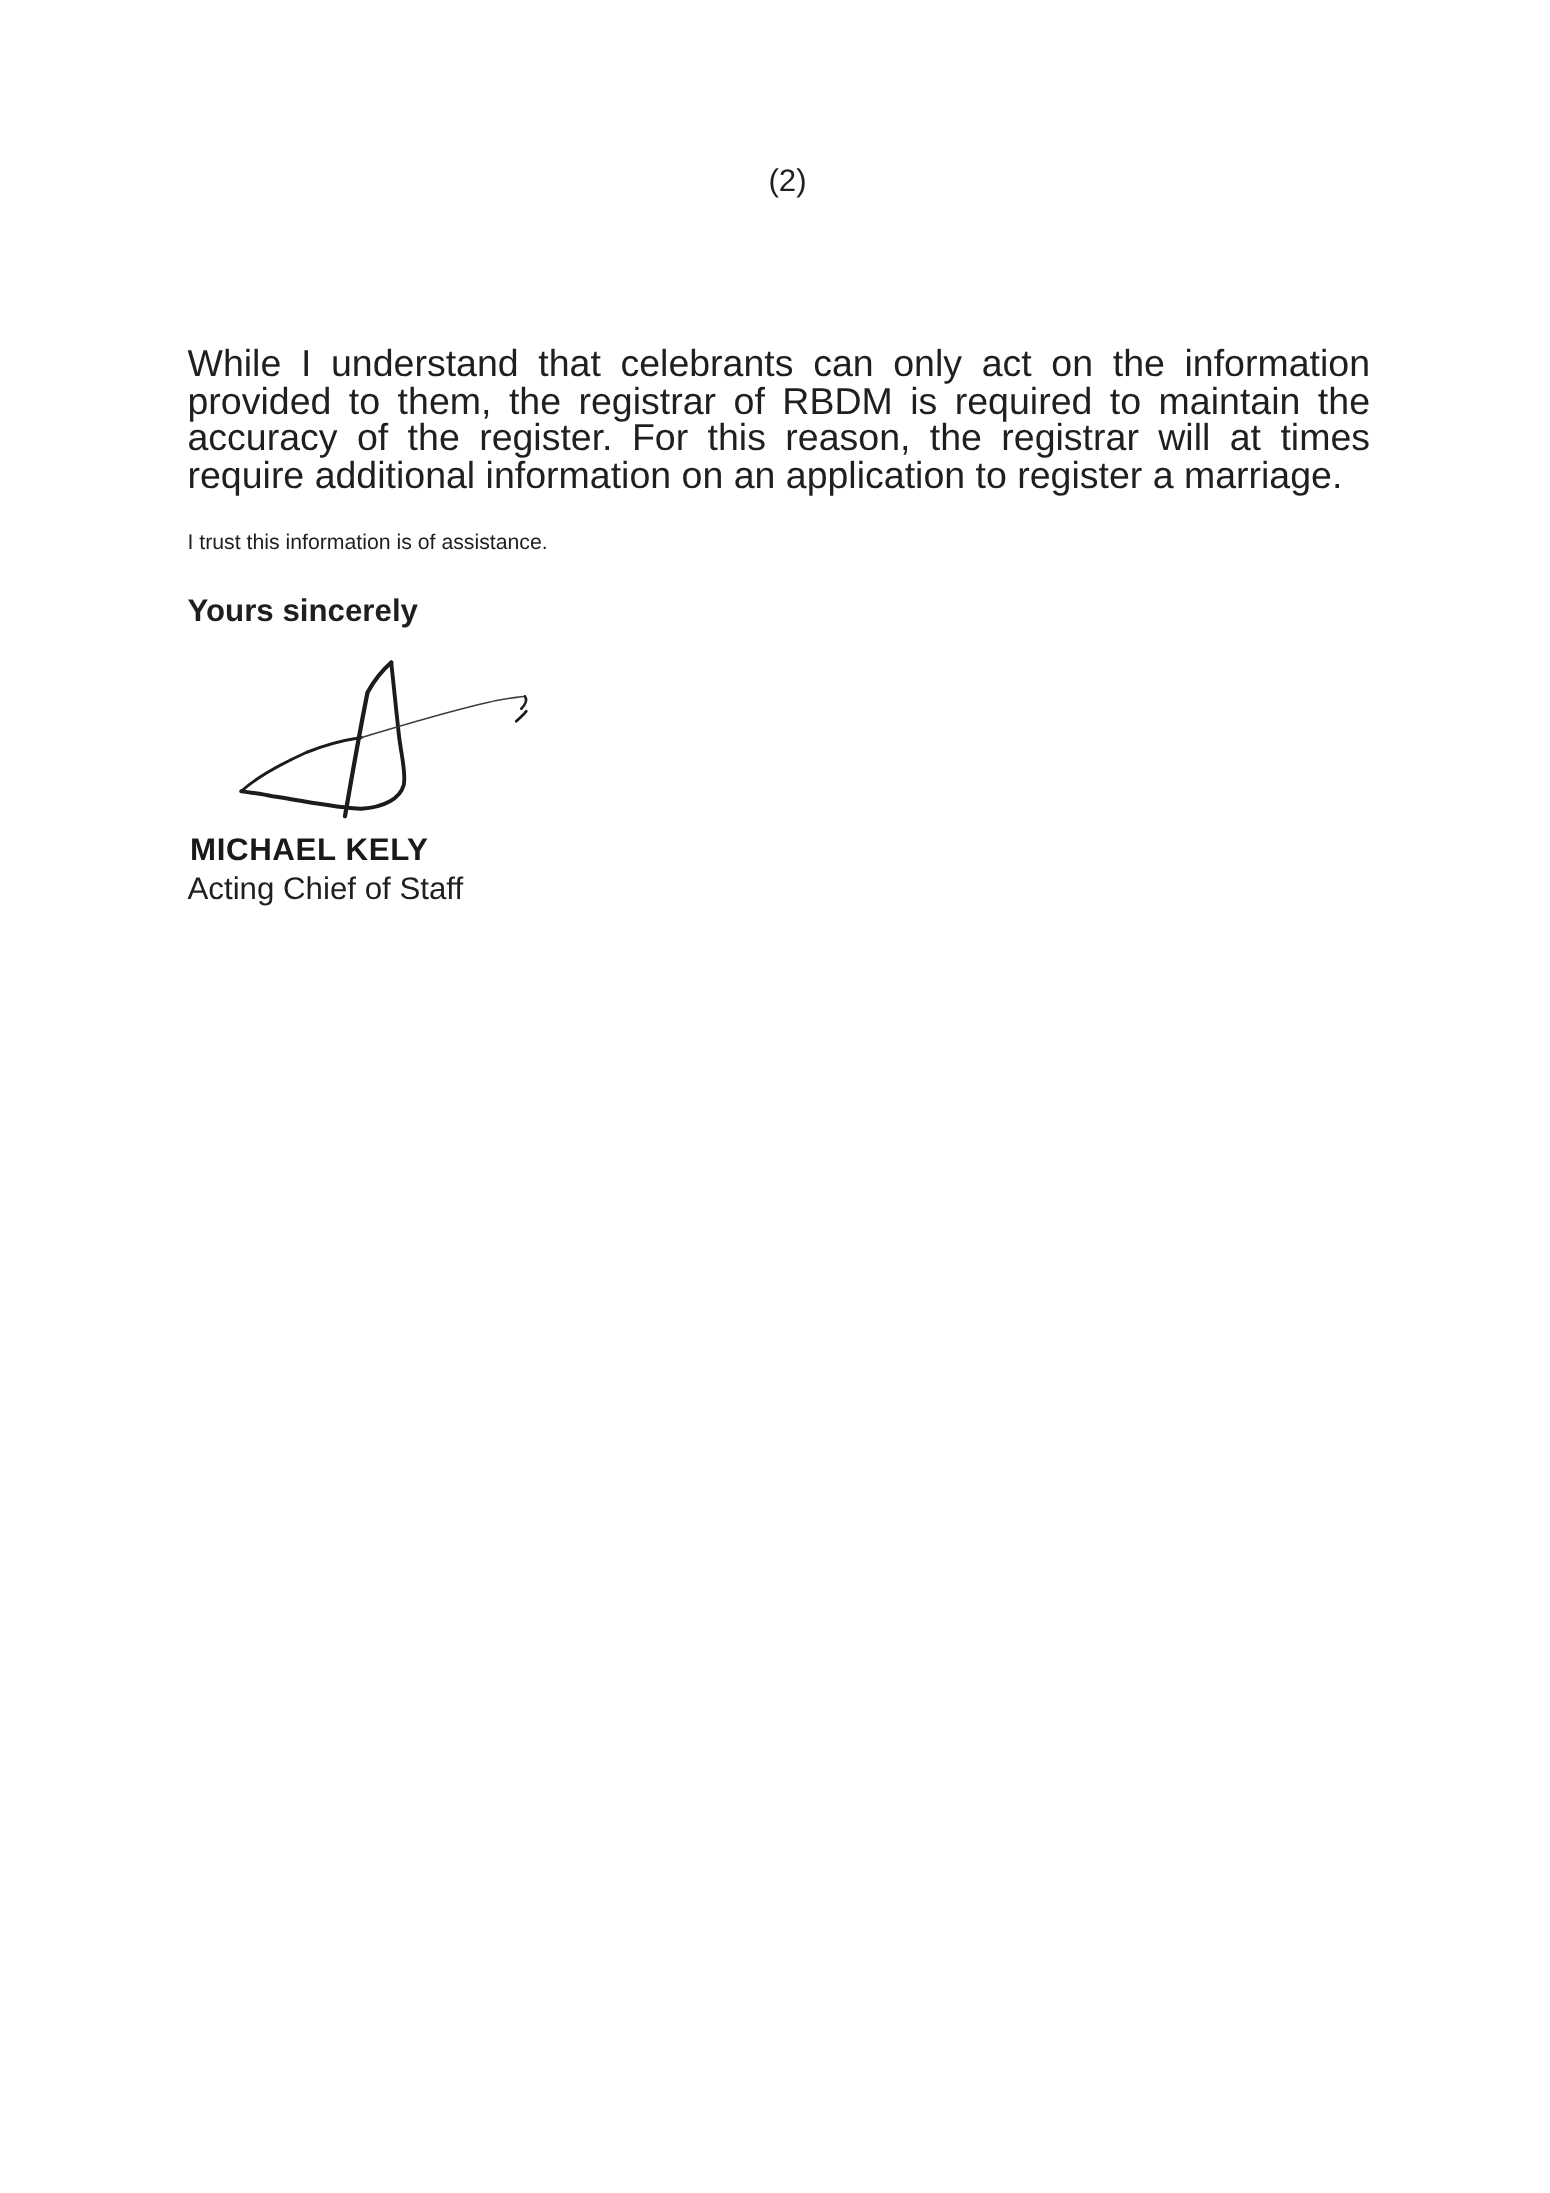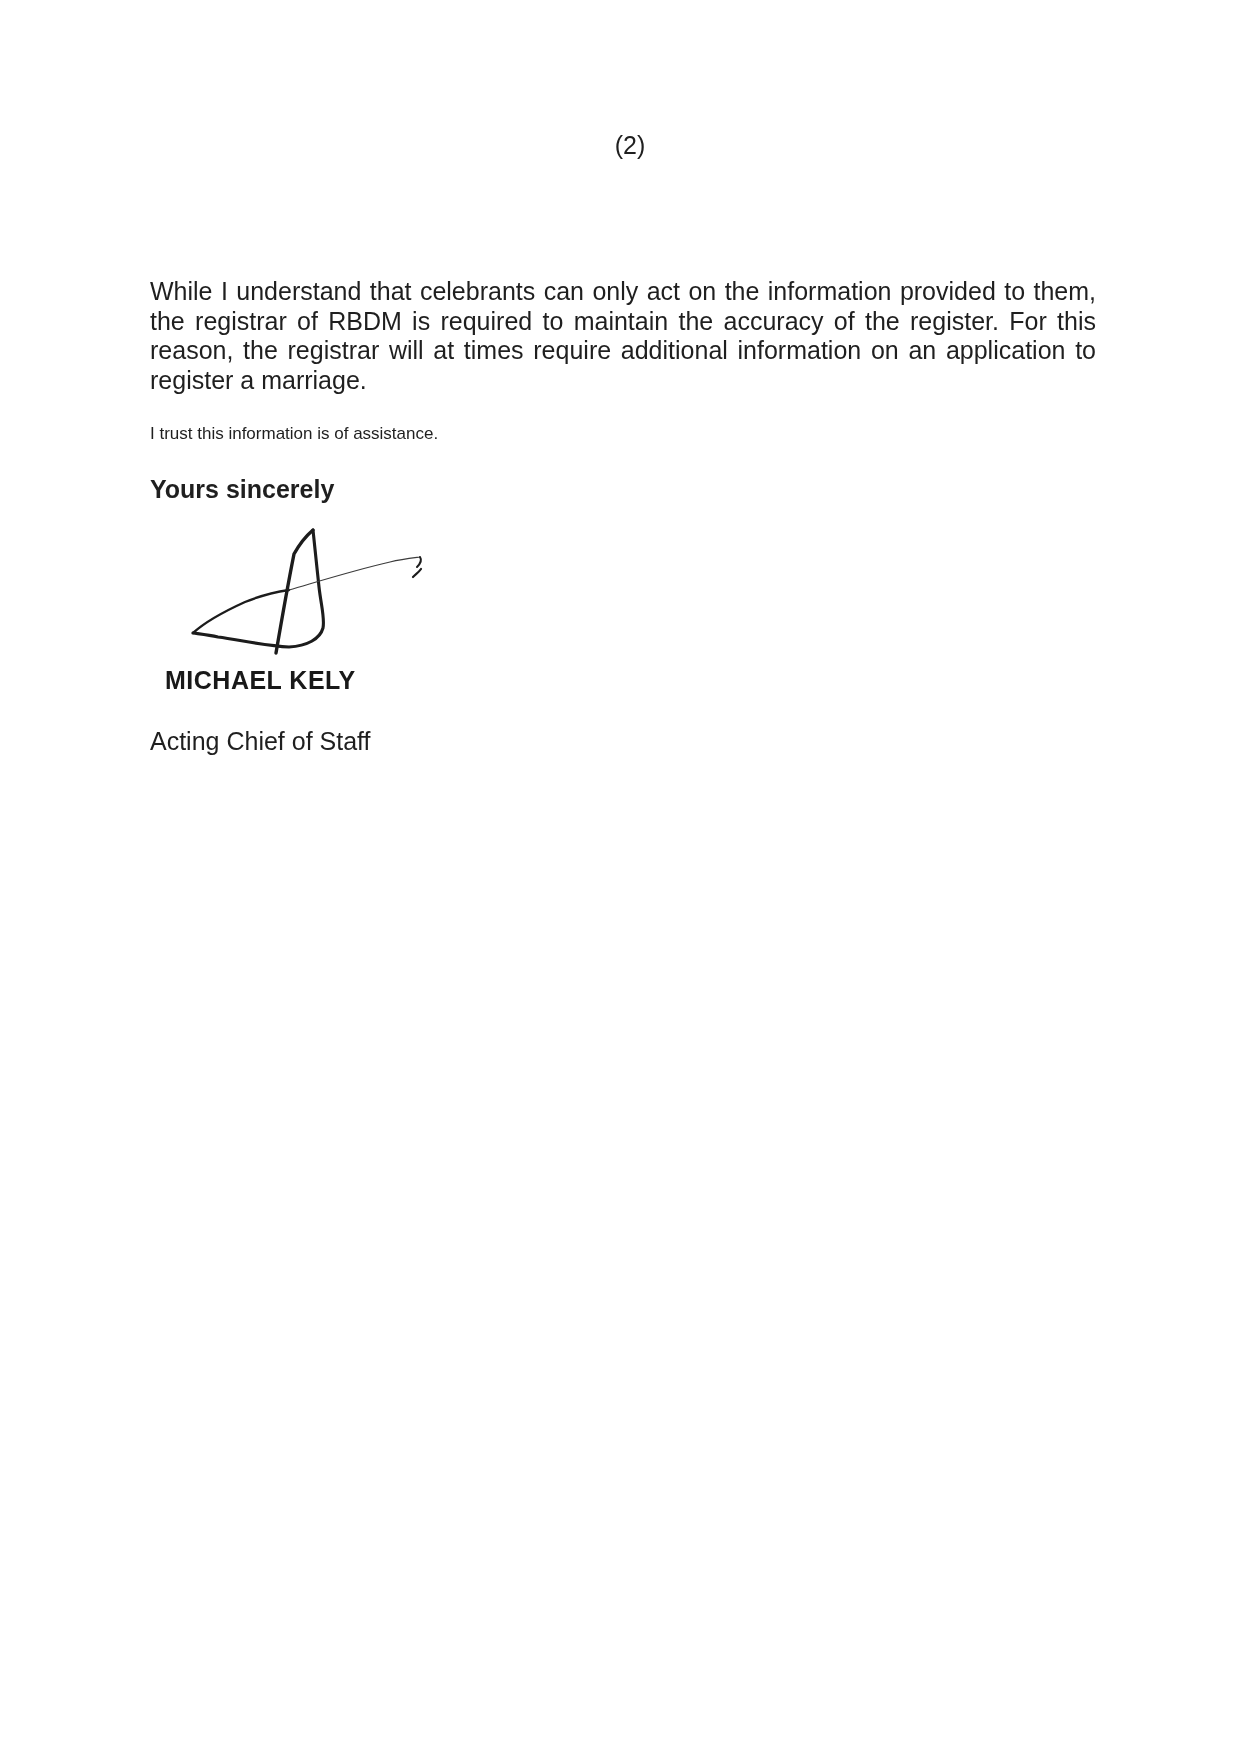--- a/index.html
+++ b/index.html
@@ -25,21 +25,21 @@
     box-sizing: border-box;
     text-align: center;
     font-size: 25px;
     line-height: 29px;
   }
   .body-paragraph {
     position: absolute;
     top: 277px;
     left: 150px;
     width: 946px;
-    font-size: 25px;
+    font-size: 30px;
     line-height: 29.5px;
     text-align: justify;
   }
   .assistance-line {
     position: absolute;
     top: 419px;
     left: 150px;
     width: 946px;
     font-size: 17px;
     line-height: 29px;
@@ -56,36 +56,35 @@
   .signature-wrap {
     position: absolute;
     top: 520px;
     left: 185px;
     width: 245px;
     height: 140px;
   }
   .signatory-name {
     position: absolute;
     top: 665px;
-    left: 165px;
+    left: 152px;
     width: 946px;
     font-size: 25px;
     line-height: 30px;
     font-weight: bold;
     letter-spacing: 0.5px;
     color: #191919;
   }
   .signatory-title {
     position: absolute;
     top: 696px;
     left: 150px;
     width: 946px;
     font-size: 25px;
     line-height: 30px;
-    margin-top: 30px;
   }
   .sig-stroke {
     fill: none;
     stroke: #1c1c1c;
     stroke-linecap: round;
     stroke-linejoin: round;
   }
   .sig-thin {
     fill: none;
     stroke: #3c3c3c;

